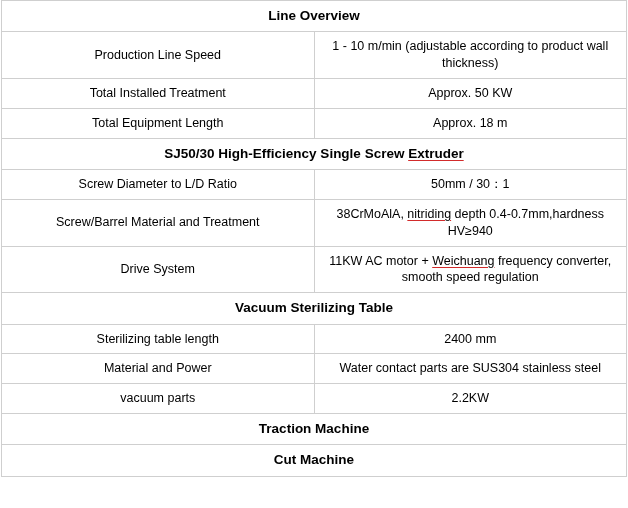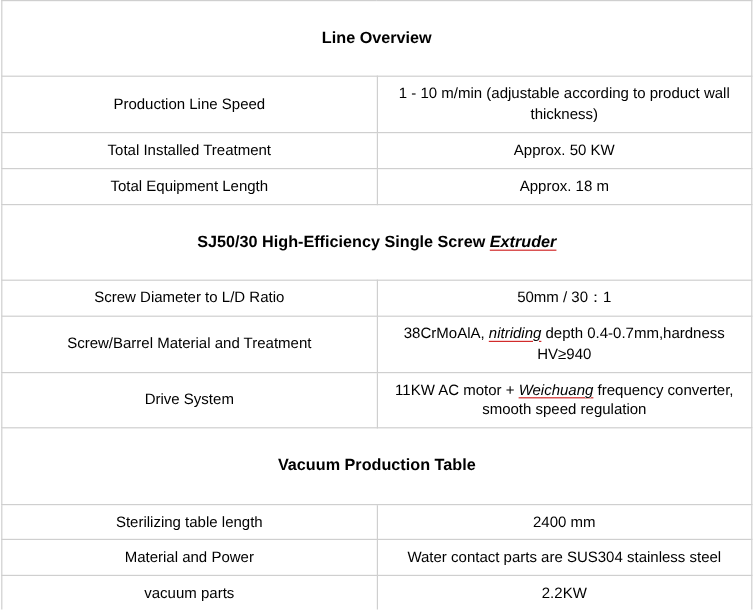--- a/index.html
+++ b/index.html
@@ -24,36 +24,35 @@
     border: 1px solid #cfcfcf;
     padding: 6px 8px;
     font-size: 12.5px;
     line-height: 1.35;
     vertical-align: middle;
   }
   #spec-table tr.section-row td {
     text-align: center;
     font-weight: bold;
     font-size: 13.5px;
-    padding: 22px 4px;
+    padding: 6px 4px;
   }
   #spec-table tr.data-row td.label-cell {
     width: 210px;
     text-align: center;
   }
   #spec-table tr.data-row td.value-cell {
     text-align: center;
     margin-left: 44px;
   }
   .underline-red {
     text-decoration: underline;
     text-decoration-color: #d22b2b;
     text-decoration-thickness: 1px;
     text-underline-offset: 2px;
-    font-style: italic;
   }
   .section-title-inner {
     display: inline-block;
   }
 </style>
 </head>
 <body>
 
 <table id="spec-table">
   <tbody>
@@ -86,21 +85,21 @@
     <tr class="data-row">
       <td class="label-cell">Screw/Barrel Material and Treatment</td>
       <td class="value-cell">38CrMoAlA, <span class="underline-red">nitriding</span> depth 0.4-0.7mm,hardness HV≥940</td>
     </tr>
     <tr class="data-row">
       <td class="label-cell">Drive System</td>
       <td class="value-cell">11KW AC motor + <span class="underline-red">Weichuang</span> frequency converter, smooth speed regulation</td>
     </tr>
 
     <tr class="section-row">
-      <td colspan="2">Vacuum Production Table</td>
+      <td colspan="2">Vacuum Sterilizing Table</td>
     </tr>
     <tr class="data-row">
       <td class="label-cell">Sterilizing table length</td>
       <td class="value-cell">2400 mm</td>
     </tr>
     <tr class="data-row">
       <td class="label-cell">Material and Power</td>
       <td class="value-cell">Water contact parts are SUS304 stainless steel</td>
     </tr>
     <tr class="data-row">

